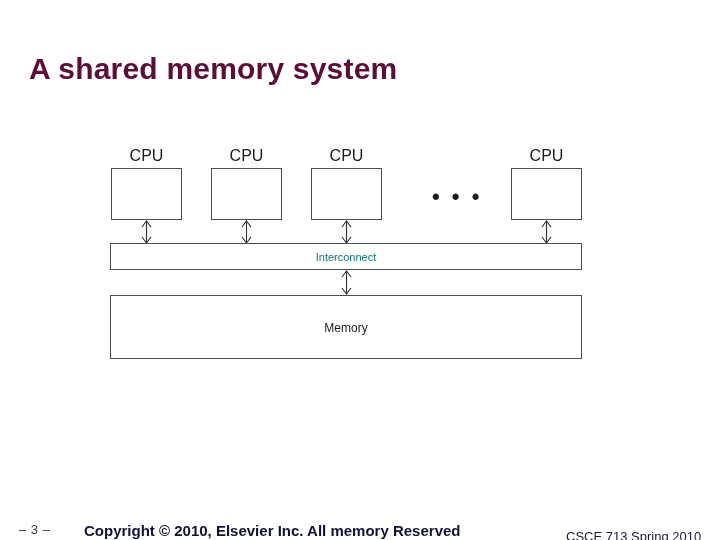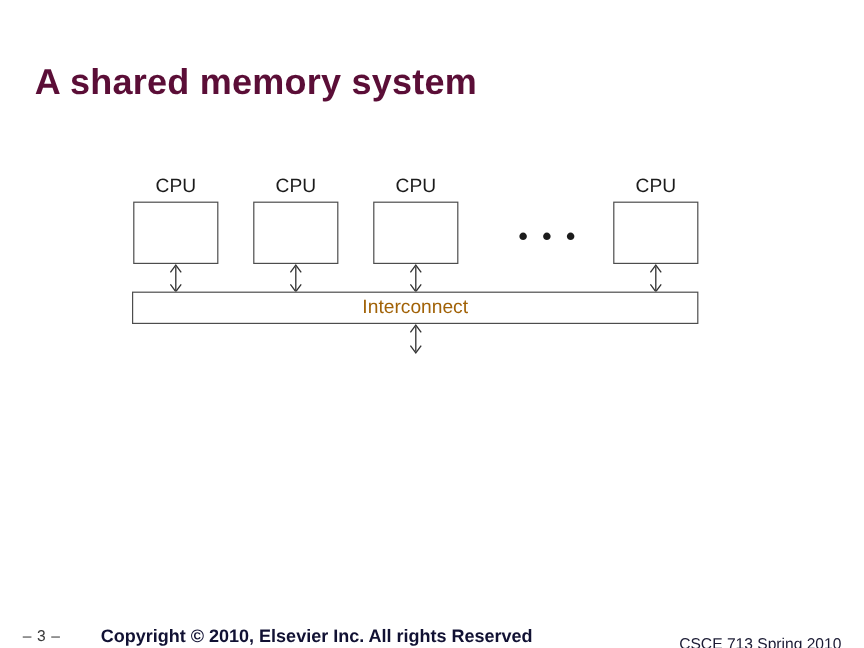--- a/index.html
+++ b/index.html
@@ -74,22 +74,22 @@
   .bar {
     position: absolute;
     border: 1px solid #4d4d4d;
     background: #ffffff;
     box-sizing: border-box;
     display: flex;
     align-items: center;
     justify-content: center;
   }
   .bar-label {
-    font-size: 16px;
-    color: #a16207;
+    font-size: 11px;
+    color: #0f766e;
     line-height: 14px;
   }
 
   .mem-box {
     position: absolute;
     border: 1px solid #4d4d4d;
     background: #ffffff;
     box-sizing: border-box;
   }
   .mem-label {
@@ -198,20 +198,23 @@
     <div class="bar" style="left:110px; top:227px; width:472px; height:27px;">
       <span class="bar-label">Interconnect</span>
     </div>
 
     <svg class="arrow" style="left:339px; top:253px;" width="15" height="27" viewBox="0 0 15 27">
       <line x1="7.5" y1="3" x2="7.5" y2="24" stroke="#333" stroke-width="1.1"></line>
       <polyline points="3,8 7.5,2 12,8" fill="none" stroke="#333" stroke-width="1.1"></polyline>
       <polyline points="3,19 7.5,25 12,19" fill="none" stroke="#333" stroke-width="1.1"></polyline>
     </svg>
 
+    <div class="mem-box" style="left:110px; top:279px; width:472px; height:64px;">
+      <div class="mem-label" style="top:25px;">Memory</div>
+    </div>
 
   </div>
 
   <div id="page-number">– 3 –</div>
-  <div id="copyright">Copyright © 2010, Elsevier Inc. All rights Reserved</div>
+  <div id="copyright">Copyright © 2010, Elsevier Inc. All memory Reserved</div>
   <div id="course-footer">CSCE 713 Spring 2010</div>
 
 </div>
 
 </body></html>

